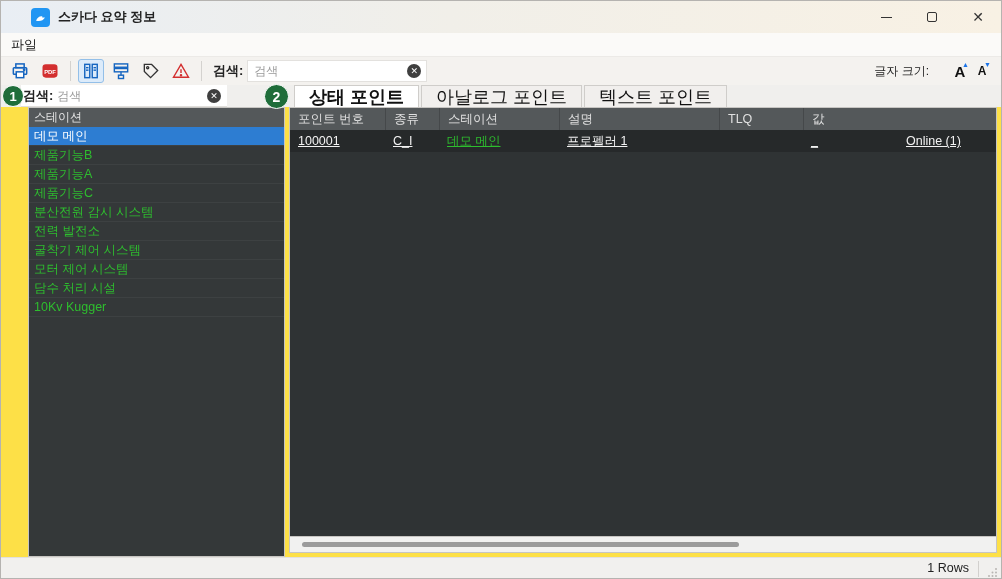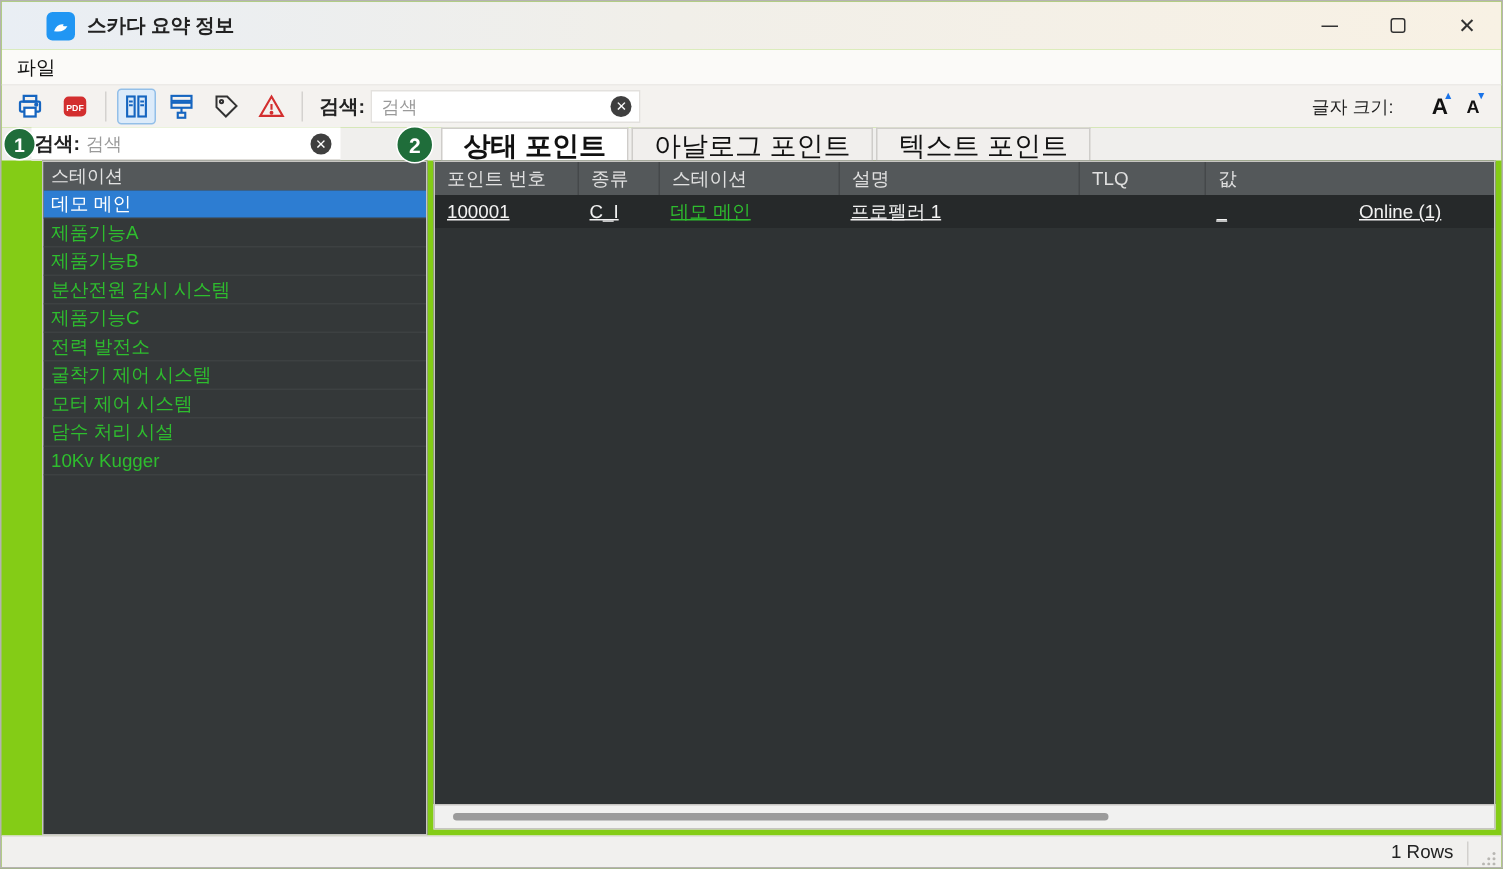--- a/index.html
+++ b/index.html
@@ -1,18 +1,18 @@
 <!DOCTYPE html>
 <html><head>
 <meta charset="utf-8">
 <style>
   * { margin:0; padding:0; box-sizing:border-box; }
   html,body { background:#d8d6d2; font-family:"Liberation Sans","DejaVu Sans",sans-serif; }
   .window {
-    position:relative; width:1002px; height:579px; background:#84cc16;
+    position:relative; width:1002px; height:579px; background:#fde047;
     border:1px solid #b5b3b0; overflow:hidden; font-size:13px; color:#1a1a1a;
   }
   
   .titlebar {
     position:absolute; left:0; top:0; width:100%; height:32px;
     background:linear-gradient(90deg,#e9eef4 0%,#f1efe9 45%,#f8f1e4 100%);
     display:flex; align-items:center;
   }
   .app-icon { width:19px; height:19px; margin-left:30px; border-radius:4px; background:#2196f3; display:flex; align-items:center; justify-content:center; }
   .title-text { margin-left:8px; font-size:13px; font-weight:bold; color:#222; }
@@ -186,24 +186,24 @@
       <div class="tab">텍스트 포인트</div>
     </div>
   </div>
 
   <div class="badge badge1">1</div>
   <div class="badge badge2">2</div>
 
   <div class="station-panel">
     <div class="station-header">스테이션</div>
     <div class="station-item selected">데모 메인</div>
+    <div class="station-item">제품기능B</div>
     <div class="station-item">제품기능A</div>
-    <div class="station-item">제품기능B</div>
+    <div class="station-item">제품기능C</div>
     <div class="station-item">분산전원 감시 시스템</div>
-    <div class="station-item">제품기능C</div>
     <div class="station-item">전력 발전소</div>
     <div class="station-item">굴착기 제어 시스템</div>
     <div class="station-item">모터 제어 시스템</div>
     <div class="station-item">담수 처리 시설</div>
     <div class="station-item">10Kv Kugger</div>
   </div>
 
   <div class="table-panel">
     <div class="tgrid thead">
       <div class="cell">포인트 번호</div>

